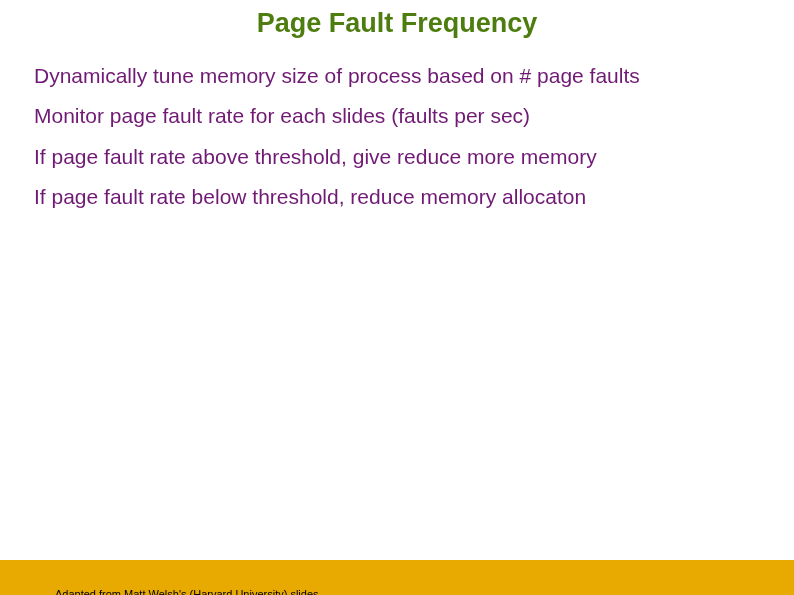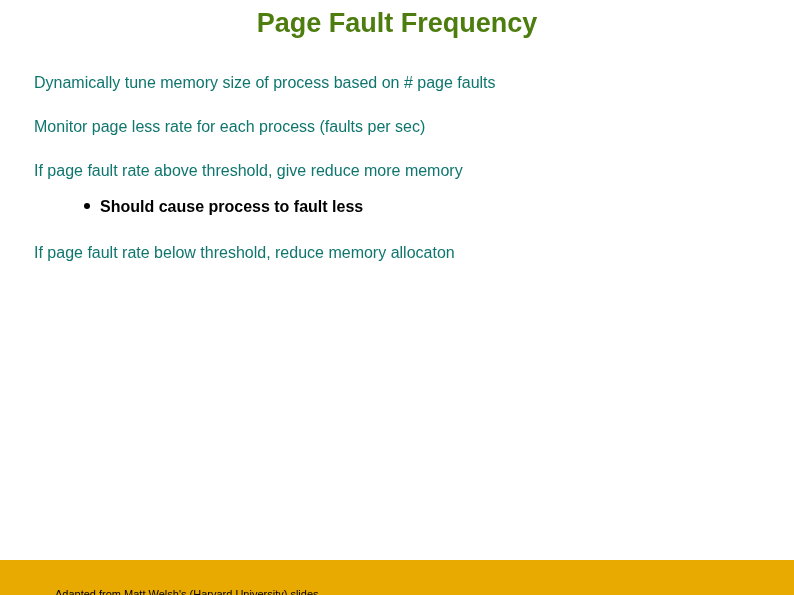--- a/index.html
+++ b/index.html
@@ -24,23 +24,23 @@
     font-weight: bold;
     color: #4d7c0f;
     padding-top: 8px;
     padding-bottom: 10px;
   }
   .content {
     padding-left: 34px;
     padding-right: 30px;
   }
   .point {
-    font-size: 16px;
-    color: #0f766e;
-    margin-top: 24px;
+    font-size: 21px;
+    color: #701a75;
+    margin-top: 14px;
     margin-bottom: 14px;
     line-height: 1.25;
   }
   .sub {
     padding-left: 50px;
   }
   .sub-item {
     font-size: 16px;
     color: #000000;
     font-weight: bold;
@@ -101,28 +101,25 @@
 <body>
 
 <div class="slide">
 
   <div class="title">Page Fault Frequency</div>
 
   <div class="content">
 
     <div class="point">Dynamically tune memory size of process based on # page faults</div>
 
-    <div class="point">Monitor page less rate for each process (faults per sec)</div>
+    <div class="point">Monitor page fault rate for each slides (faults per sec)</div>
 
     <div class="point">If page fault rate above threshold, give reduce more memory</div>
 
     <div class="sub">
-      <div class="sub-item">
-        <span>Should cause process to fault less</span>
-      </div>
     </div>
 
     <div class="point">If page fault rate below threshold, reduce memory allocaton</div>
 
   </div>
 
   <div class="footer-bar">
     <div class="footer-text">Adapted from Matt Welsh's (Harvard University) slides.</div>
   </div>
 

